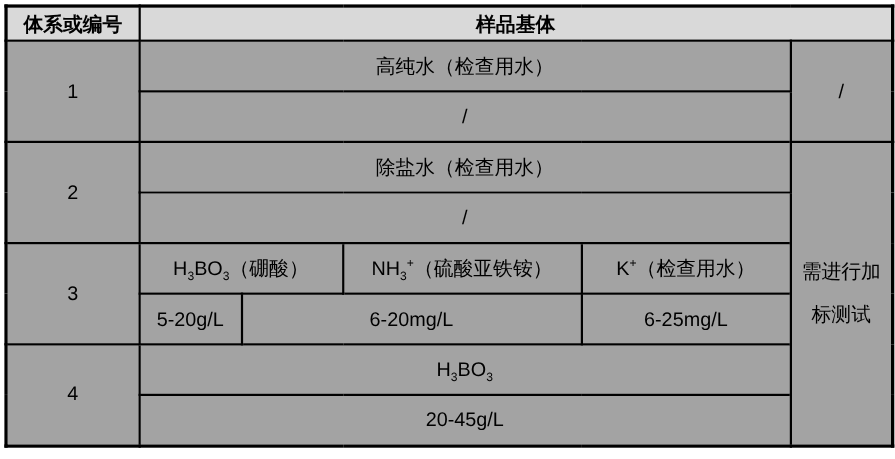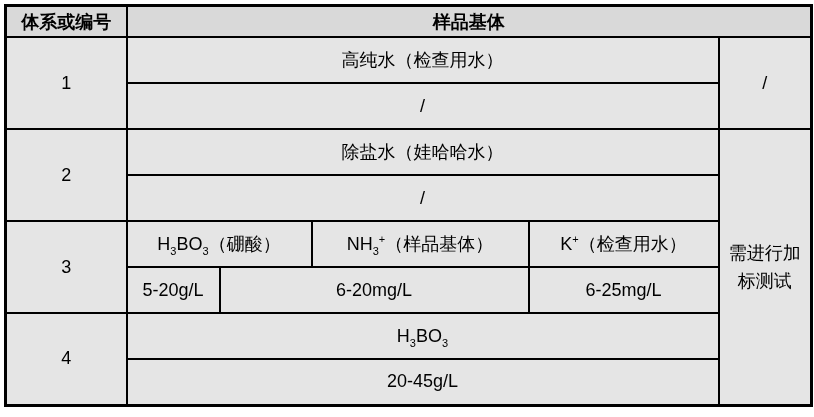--- a/index.html
+++ b/index.html
@@ -27,38 +27,38 @@
     border: 3px solid #000000;
   }
   th, td {
     border: 2px solid #000000;
     text-align: center;
     vertical-align: middle;
     font-size: 18px;
     font-weight: normal;
     padding: 0 4px;
     overflow: hidden;
-    background: #e5e5e5;
+    background: #a3a3a3;
   }
   th {
     background: #d9d9d9;
     font-weight: bold;
     height: 29px;
   }
   tr.subrow { height: 46px; }
   sub {
     font-size: 11px;
     line-height: 0;
   }
   sup {
     font-size: 11px;
     line-height: 0;
   }
   td.spike-note {
-    line-height: 28px;
+    line-height: 39px;
     padding: 0 7px;
   }
 </style>
 </head>
 <body>
 
 <div class="page">
   <table class="sample-table">
     <colgroup>
       <col style="width:121px">
@@ -79,31 +79,31 @@
       <td rowspan="2">1</td>
       <td colspan="4">高纯水（检查用水）</td>
       <td rowspan="2">/</td>
     </tr>
     <tr class="subrow">
       <td colspan="4">/</td>
     </tr>
 
     <tr class="subrow">
       <td rowspan="2">2</td>
-      <td colspan="4">除盐水（娃哈哈水）</td>
+      <td colspan="4">除盐水（检查用水）</td>
       <td rowspan="6" class="spike-note">需进行加标测试</td>
     </tr>
     <tr class="subrow">
       <td colspan="4">/</td>
     </tr>
 
     <tr class="subrow">
       <td rowspan="2">3</td>
       <td colspan="2"><span>H</span><sub>3</sub><span>BO</span><sub>3</sub><span>（硼酸）</span></td>
-      <td><span>NH</span><sub>3</sub><sup>+</sup><span>（样品基体）</span></td>
+      <td><span>NH</span><sub>3</sub><sup>+</sup><span>（硫酸亚铁铵）</span></td>
       <td><span>K</span><sup>+</sup><span>（检查用水）</span></td>
     </tr>
     <tr class="subrow">
       <td>5-20g/L</td>
       <td colspan="2">6-20mg/L</td>
       <td>6-25mg/L</td>
     </tr>
 
     <tr class="subrow">
       <td rowspan="2">4</td>

